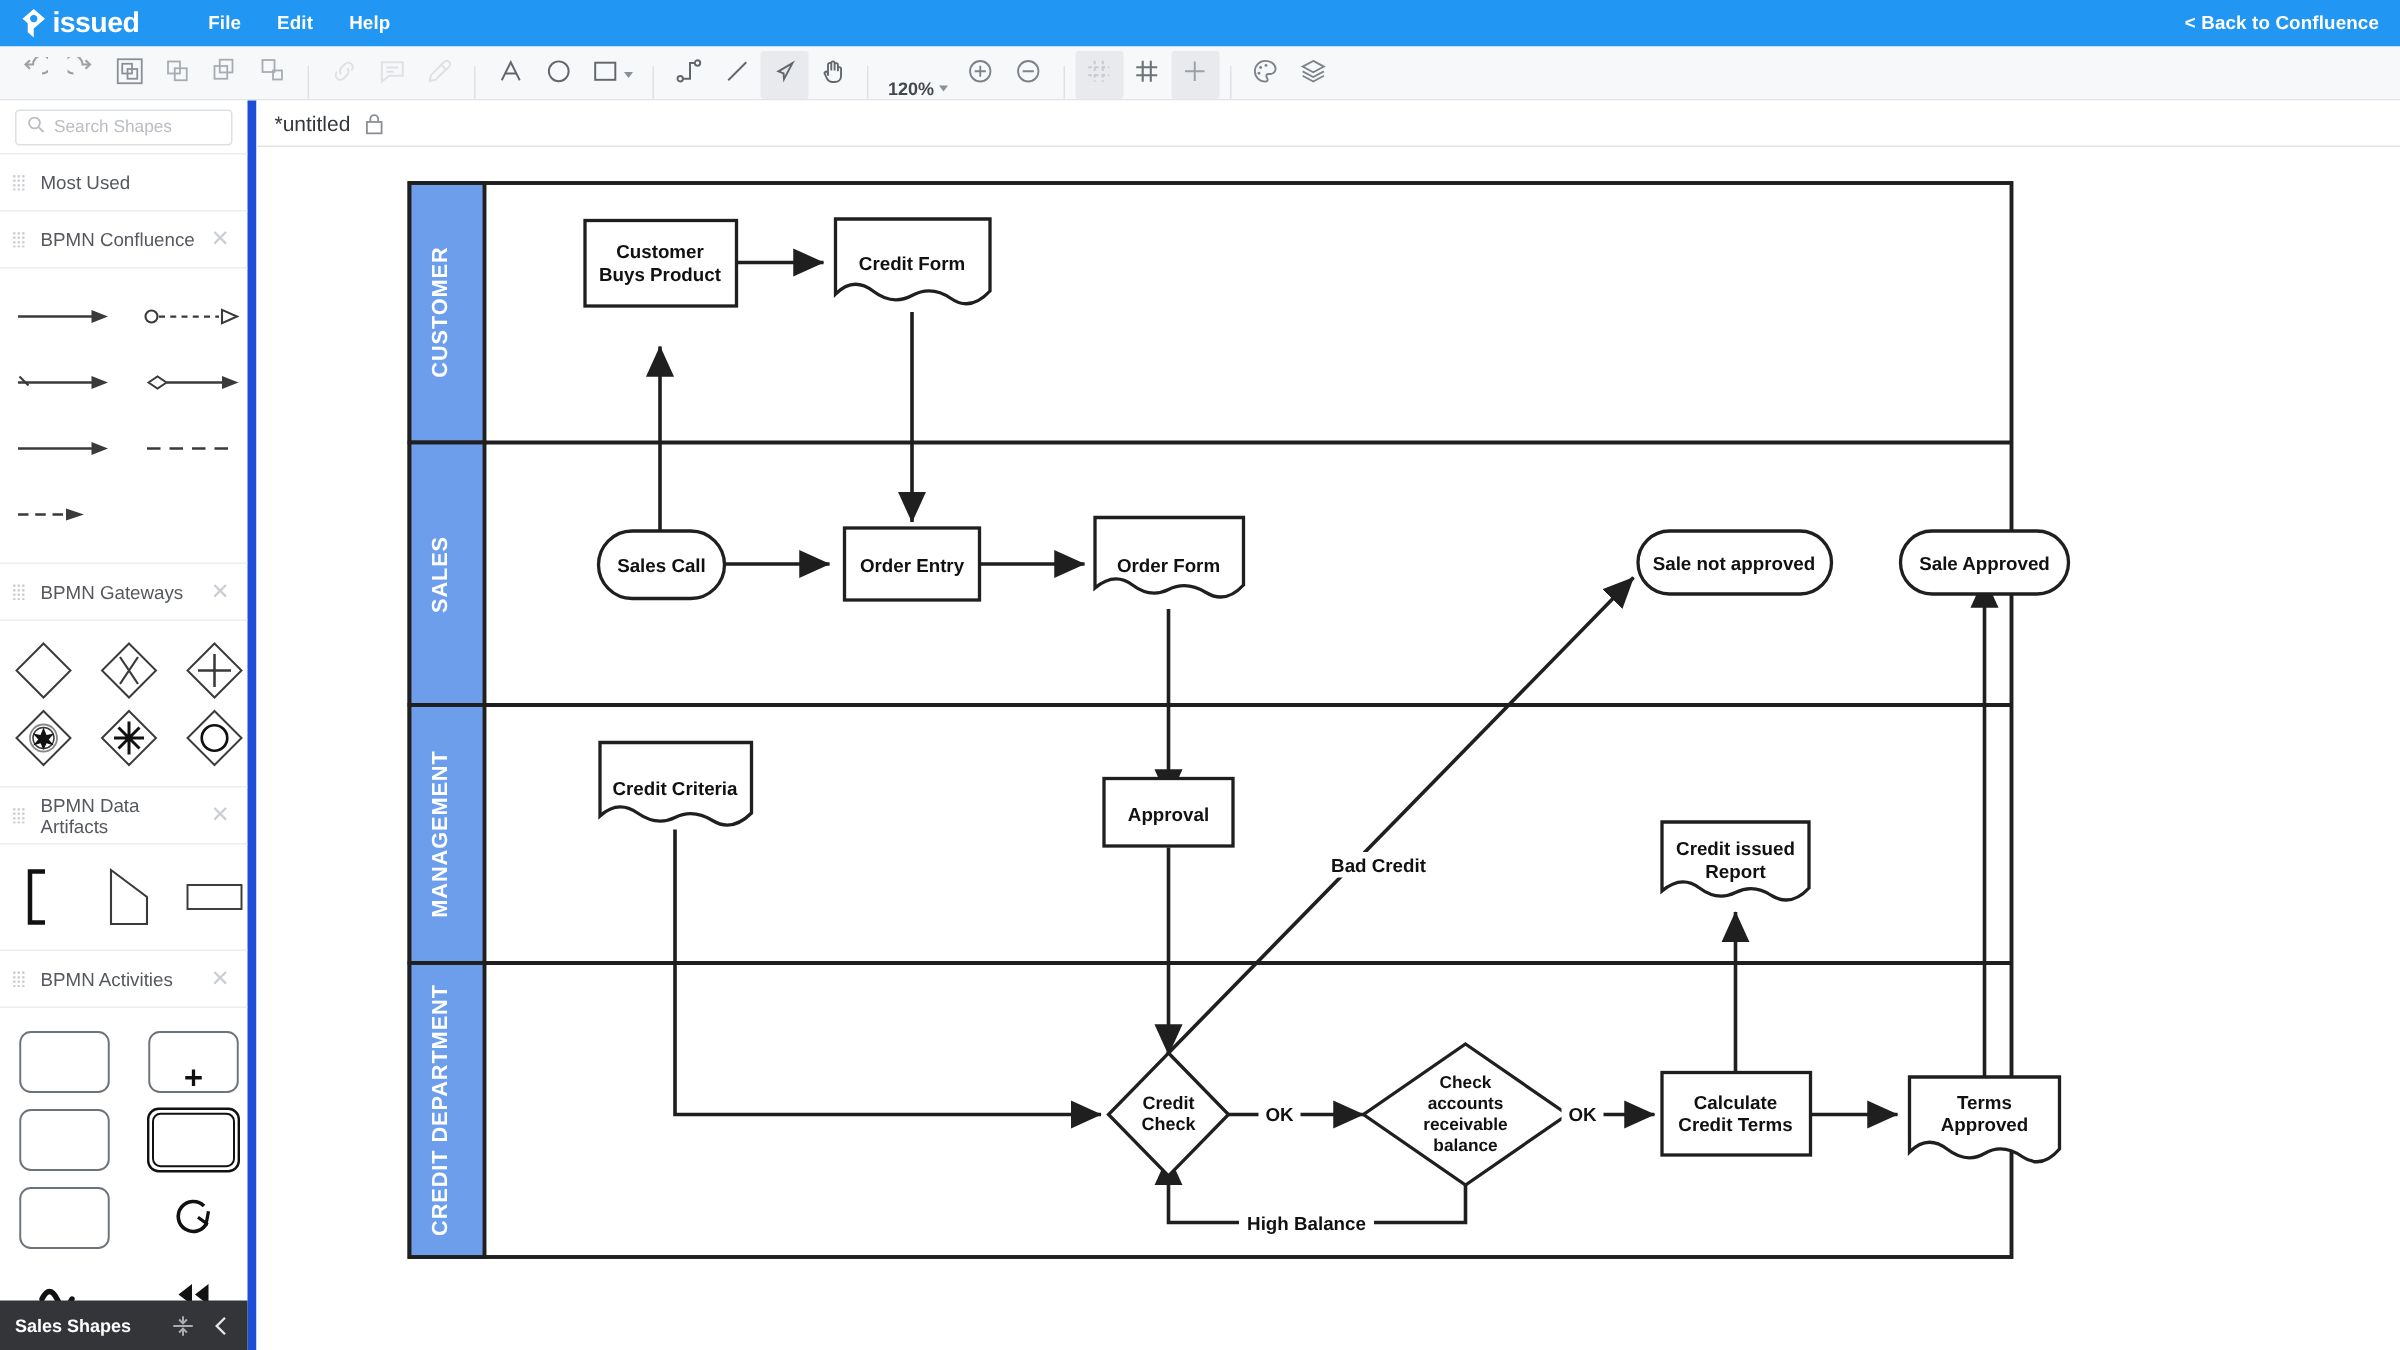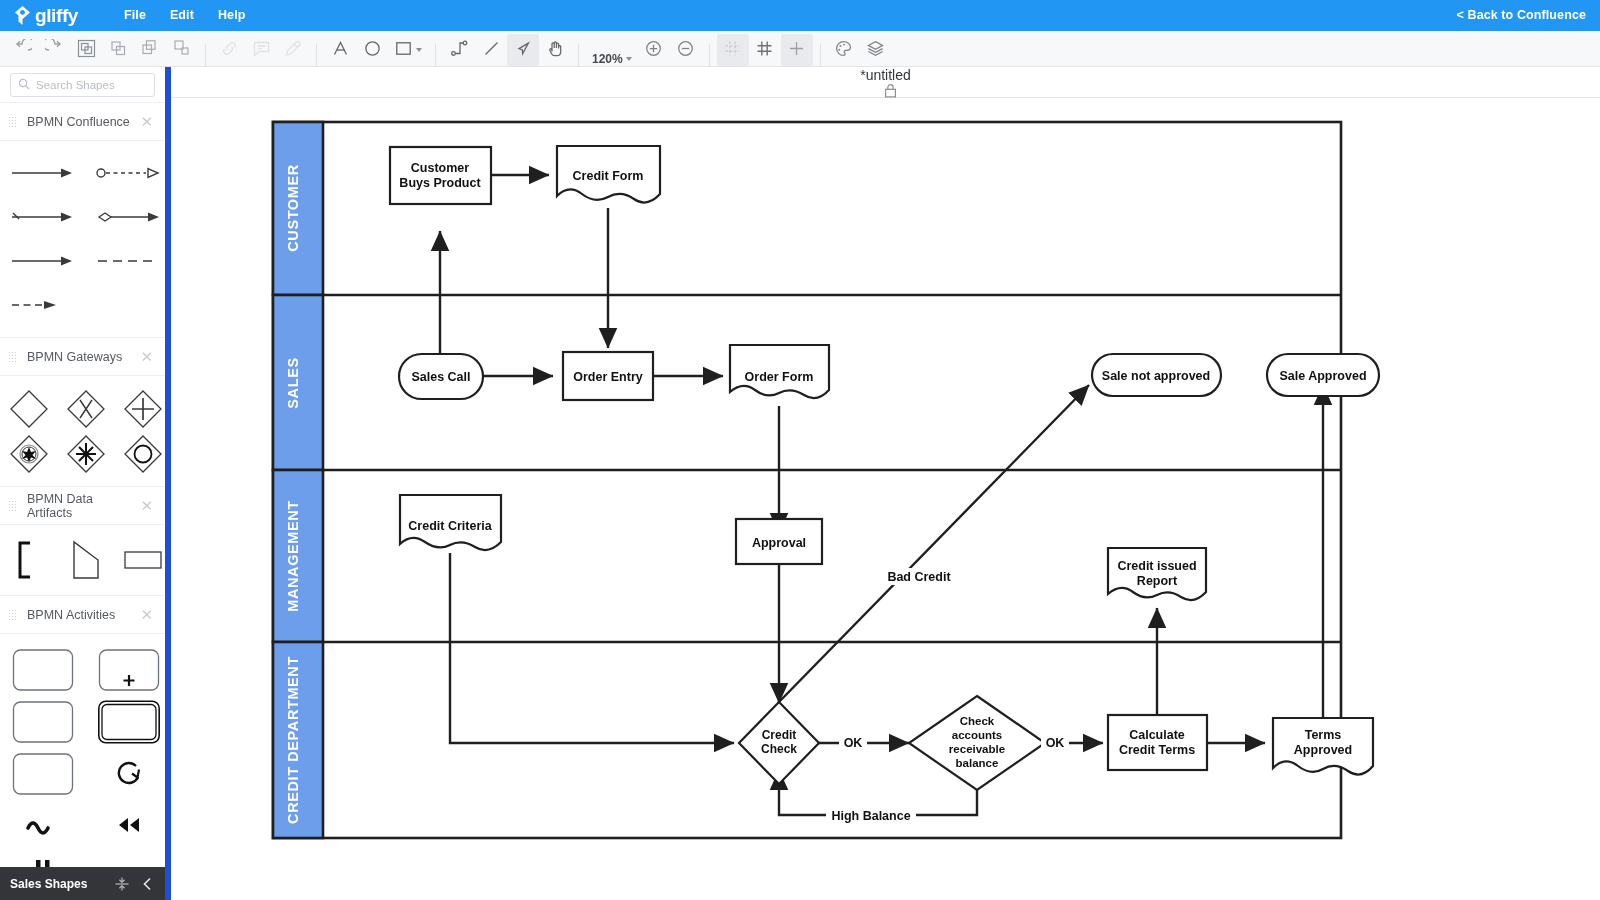--- a/index.html
+++ b/index.html
@@ -107,21 +107,21 @@
   #more-shapes-label {
     color: #fff; font-size: 12px; font-weight: bold; flex: 1;
   }
   .ms-icon { cursor: pointer; display: flex; align-items: center;
     justify-content: center; width: 26px; height: 26px; }
 
   
   #docbar {
     position: absolute; left: 171px; top: 67px; width: 1429px; height: 31px;
     background: #fff; border-bottom: 1px solid #e2e4e8;
-    display: flex; align-items: center; padding: 0 12px; flex-direction: column;
+    display: flex; align-items: center; padding: 0 12px;
   }
   #doc-title { font-size: 14px; color: #33363a; }
   #lock-icon { margin-left: 9px; display: flex; align-items: center; }
   #docbar-right {
     margin-left: auto; display: flex; align-items: center; gap: 12px;
   }
   #unpublished-badge {
     border: 1px solid #9aa0a8; border-radius: 2px; padding: 2.5px 7px;
     font-size: 10px; font-weight: bold; color: #2c2f33; letter-spacing: 0.3px;
   }
@@ -151,21 +151,21 @@
 
 <div id="menubar">
   <div id="logo-wrap">
     <span id="logo-mark">
       <svg width="21" height="21" viewBox="0 0 21 21">
         <path d="M3 7.5 L10.5 1 L18 7.5 L10.5 14 Z" fill="#ffffff"></path>
         <path d="M6.5 10.5 L10.5 7 L10.5 20 L6.5 16.5 Z" fill="#ffffff"></path>
         <circle cx="10.5" cy="7.4" r="2.4" fill="#2196f3"></circle>
       </svg>
     </span>
-    <span id="logo-text">gliffy</span>
+    <span id="logo-text">issued</span>
   </div>
   <div id="menu-items">
     <div class="menu-item">File</div>
     <div class="menu-item">Edit</div>
     <div class="menu-item">Help</div>
   </div>
   <div id="back-link">&lt; Back to Confluence</div>
 </div>
 
 <div id="toolbar">
@@ -370,20 +370,24 @@
       <span>
         <svg width="12" height="12" viewBox="0 0 12 12" fill="none" stroke="#b9bdc4" stroke-width="1.2">
           <circle cx="5" cy="5" r="3.6"></circle>
             <path d="M7.7 7.7 L11 11"></path>
         </svg>
       </span>
       <input id="search-input" type="text" placeholder="Search Shapes" style="">
     </div>
   </div>
 
+  <div class="sec-header">
+    <span class="drag-dots"></span>
+    <span class="sec-title">Most Used</span>
+  </div>
 
   <div class="sec-header">
     <span class="drag-dots"></span>
     <span class="sec-title">BPMN Confluence</span>
     <span class="sec-close">✕</span>
   </div>
   <div class="shape-grid">
     <div class="shape-row">
       <div class="shape-cell" style="width:86px;height:44px">
         <svg width="70" height="14" viewBox="0 0 70 14">

